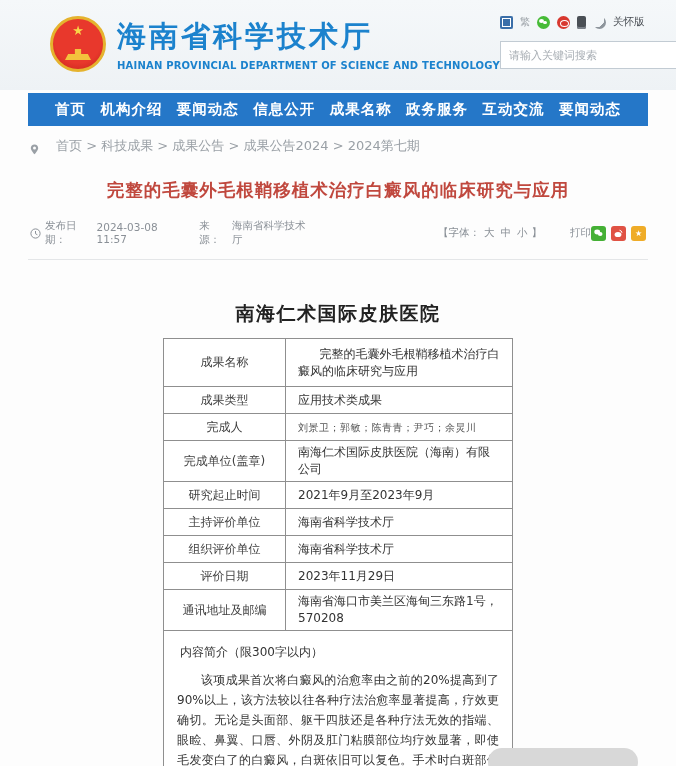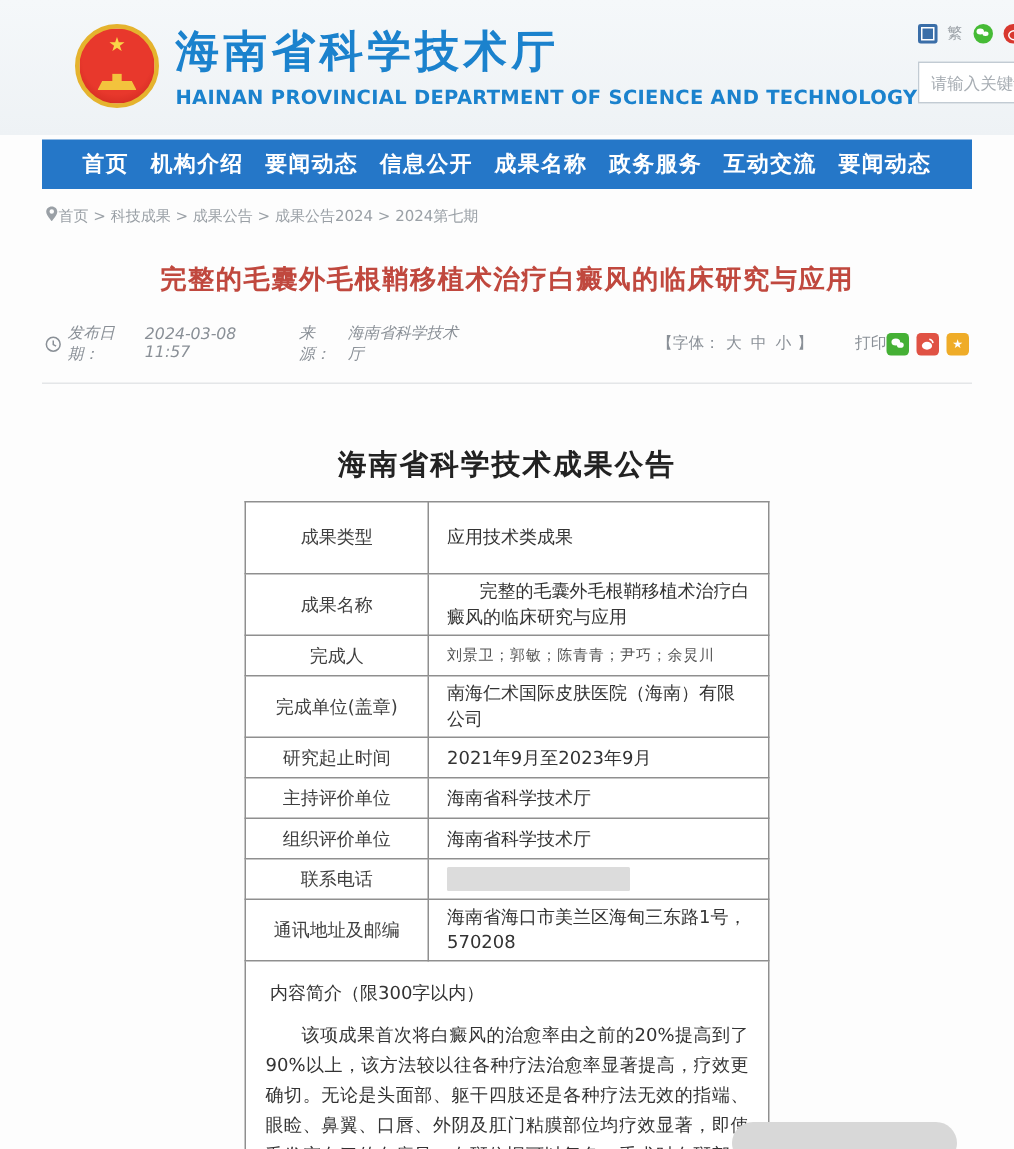--- a/index.html
+++ b/index.html
@@ -19,21 +19,21 @@
     width:56px; height:56px; border-radius:50%; position:relative; flex:none;
     background:radial-gradient(circle at 50% 42%, #e8382c 0 60%, #c2211a 100%);
     border:3px solid #e5b32e;
   }
   .emblem::before { content:"★"; position:absolute; top:4px; left:50%; transform:translateX(-50%);
     color:#f9d648; font-size:13px; }
   .emblem::after { content:""; position:absolute; bottom:9px; left:50%; transform:translateX(-50%);
     width:26px; height:11px; background:#f3c33d;
     clip-path:polygon(0 100%,100% 100%,88% 45%,62% 45%,62% 0,38% 0,38% 45%,12% 45%); }
   .site-name { font-size:29px; font-weight:bold; color:#1b82cd; letter-spacing:3px; white-space:nowrap; }
-  .site-name-en { font-size:13px; font-weight:bold; color:#1b82cd; letter-spacing:.2px; margin-top:3px; white-space:nowrap; }
+  .site-name-en { font-size:10px; font-weight:bold; color:#1b82cd; letter-spacing:.2px; margin-top:3px; white-space:nowrap; }
   .header-right { width:224px; padding-top:6px; flex:none; }
   .quick-icons { display:flex; align-items:center; gap:7px; height:16px; }
   .qi { width:13px; height:13px; display:inline-flex; align-items:center; justify-content:center; cursor:pointer; flex:none; }
   .qr { background:#3a6ea8; border-radius:2px; box-shadow:inset 0 0 0 2px #3a6ea8, inset 0 0 0 3px #fff; }
   .lang { font-size:10px; color:#9aa0a6; width:auto; }
   .wechat { background:#46bb36; border-radius:50%; position:relative; }
   .wechat::before { content:""; position:absolute; top:3px; left:2.5px; width:5px; height:4px; background:#fff; border-radius:50%; }
   .wechat::after { content:""; position:absolute; top:5px; left:6.5px; width:4px; height:3.4px; background:#fff; border-radius:50%; }
   .weibo { background:#d8382f; border-radius:50%; position:relative; }
   .weibo::before { content:""; position:absolute; top:4px; left:3px; width:7px; height:5px; border:1.4px solid #fff; border-radius:50%; }
@@ -43,29 +43,29 @@
   .search-bar { display:flex; margin-top:11px; height:28px; width:224px; border:1px solid #c2cbd3; background:#fff;justify-content:flex-end; }
   .search-input { flex:1; border:none; outline:none; padding:0 8px; font-size:11px; color:#555;
     font-family:"DejaVu Sans","Liberation Sans",sans-serif; }
   .search-input::placeholder { color:#a7adb3; }
   .search-btn { width:37px; border:none; background:#2577c8; cursor:pointer; display:flex; align-items:center; justify-content:center; }
   
   .main-nav { margin:3px 28px 0; height:33px; background:#2577c8;
     display:flex; align-items:center; justify-content:space-between; padding:0 27px; }
   .nav-item { color:#fff; font-size:14.5px; font-weight:bold; text-decoration:none; letter-spacing:1px; cursor:pointer; white-space:nowrap; }
   
-  .breadcrumb { margin:11px 30px 0; display:flex; align-items:flex-start; gap:0;
-    font-size:10px; color:#9aa0a6; }
+  .breadcrumb { margin:11px 30px 0; display:flex; align-items:flex-end; gap:17px;
+    font-size:13px; color:#9aa0a6; }
   .bc-item { color:#9aa0a6; text-decoration:none; cursor:pointer; }
   .bc-sep { color:#9aa0a6; }
   
   .article-title { text-align:center; font-size:17.5px; font-weight:bold; color:#c0483e;
     letter-spacing:1px; margin:23px 40px 0; }
   .meta-row { display:flex; align-items:center; margin:17px 30px 0; font-size:10.5px; color:#8a9097; }
-  .meta-left { display:flex; align-items:center; gap:4px;font-style:italic; }
+  .meta-left { display:flex; align-items:center; gap:4px; }
   .meta-mid { margin-left:130px; display:flex; align-items:center; gap:4px; white-space:nowrap;justify-content:space-between; }
   .fs-opt, .print-label { cursor:pointer; color:#8a9097; }
   .share-icons { margin-left:auto; display:flex; gap:5px; }
   .share-icon { width:15px; height:15px; border-radius:3px; display:flex; align-items:center; justify-content:center;
     color:#fff; font-size:8px; cursor:pointer; }
   .share-wechat { background:#45b035; }
   .share-weibo  { background:#e05244; }
   .share-star   { background:#efac28; }
   .divider { border:none; border-top:1px solid #e4e6e8; margin:12px 28px 0; }
   
@@ -177,54 +177,54 @@
             <path d="M5.5 1.2 A3 3 0 0 1 8 3.8" fill="none" stroke="#fff" stroke-width="1"></path>
           </svg>
       </span>
       <span class="share-icon share-star">★</span>
     </span>
   </div>
 
   <hr class="divider">
 
   <section class="announcement-section">
-    <h2 class="doc-title">海南省科学技术成果公告</h2>
+    <h2 class="doc-title">南海仁术国际皮肤医院</h2>
     <table class="announcement">
       <tbody>
           <tr>
+            <td class="cell-label">成果名称</td>
+            <td class="cell-value indent">完整的毛囊外毛根鞘移植术治疗白癜风的临床研究与应用</td>
+          </tr>
+          <tr>
             <td class="cell-label">成果类型</td>
             <td class="cell-value">应用技术类成果</td>
           </tr>
           <tr>
-            <td class="cell-label">成果名称</td>
-            <td class="cell-value indent">完整的毛囊外毛根鞘移植术治疗白癜风的临床研究与应用</td>
-          </tr>
-          <tr>
             <td class="cell-label">完成人</td>
             <td class="cell-value small">刘景卫；郭敏；陈青青；尹巧；余炅川</td>
           </tr>
           <tr>
             <td class="cell-label">完成单位(盖章)</td>
             <td class="cell-value">南海仁术国际皮肤医院（海南）有限公司</td>
           </tr>
           <tr>
             <td class="cell-label">研究起止时间</td>
             <td class="cell-value">2021年9月至2023年9月</td>
           </tr>
           <tr>
             <td class="cell-label">主持评价单位</td>
             <td class="cell-value">海南省科学技术厅</td>
           </tr>
           <tr>
             <td class="cell-label">组织评价单位</td>
             <td class="cell-value">海南省科学技术厅</td>
           </tr>
           <tr>
-            <td class="cell-label">联系电话</td>
-            <td class="cell-value"><span class="redacted"></span></td>
+            <td class="cell-label">评价日期</td>
+            <td class="cell-value">2023年11月29日</td>
           </tr>
           <tr>
             <td class="cell-label">通讯地址及邮编</td>
             <td class="cell-value">海南省海口市美兰区海甸三东路1号，570208</td>
           </tr>
           <tr>
             <td colspan="2" class="summary-cell">
               <div class="summary-heading">内容简介（限300字以内）</div>
               <p class="summary-para">该项成果首次将白癜风的治愈率由之前的20%提高到了90%以上，该方法较以往各种疗法治愈率显著提高，疗效更确切。无论是头面部、躯干四肢还是各种疗法无效的指端、眼睑、鼻翼、口唇、外阴及肛门粘膜部位均疗效显著，即使毛发变白了的白癜风，白斑依旧可以复色。手术时白斑部位无需磨皮，故创伤极小，术后白斑区无需包扎，48h即可正常洗浴，且复色无色差，是世界上目前最有效的原创白癜风专利技术。该项目获授权国家发明专利2项，PCT专利1项，实用新型，发表论文，其中</p>
             </td>

